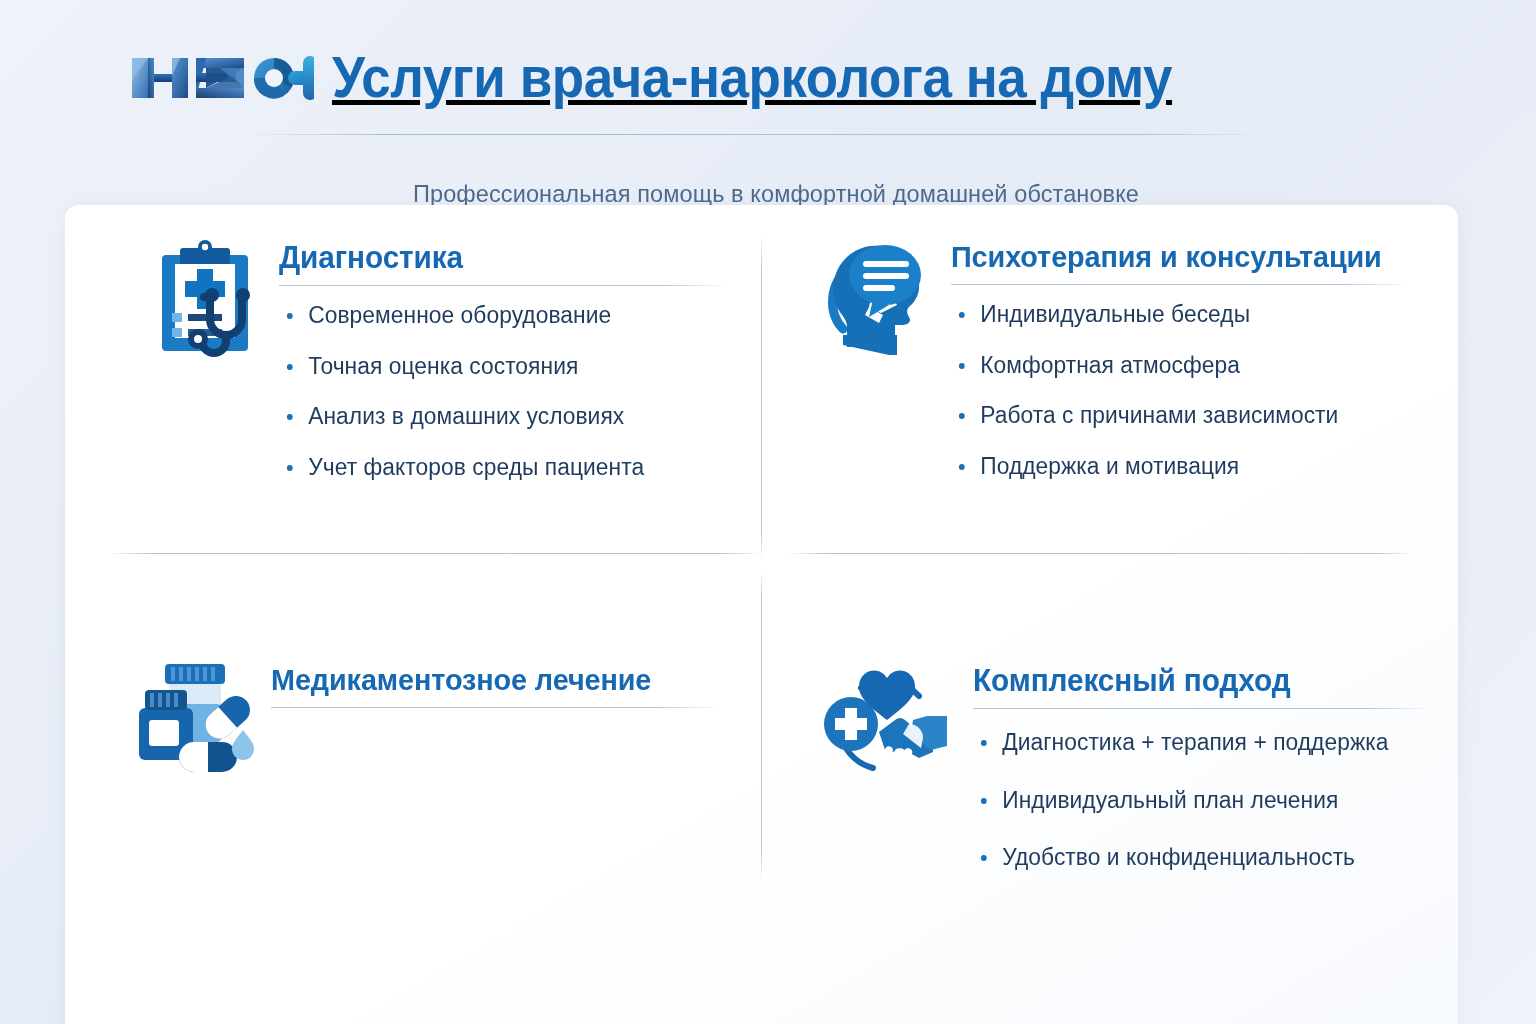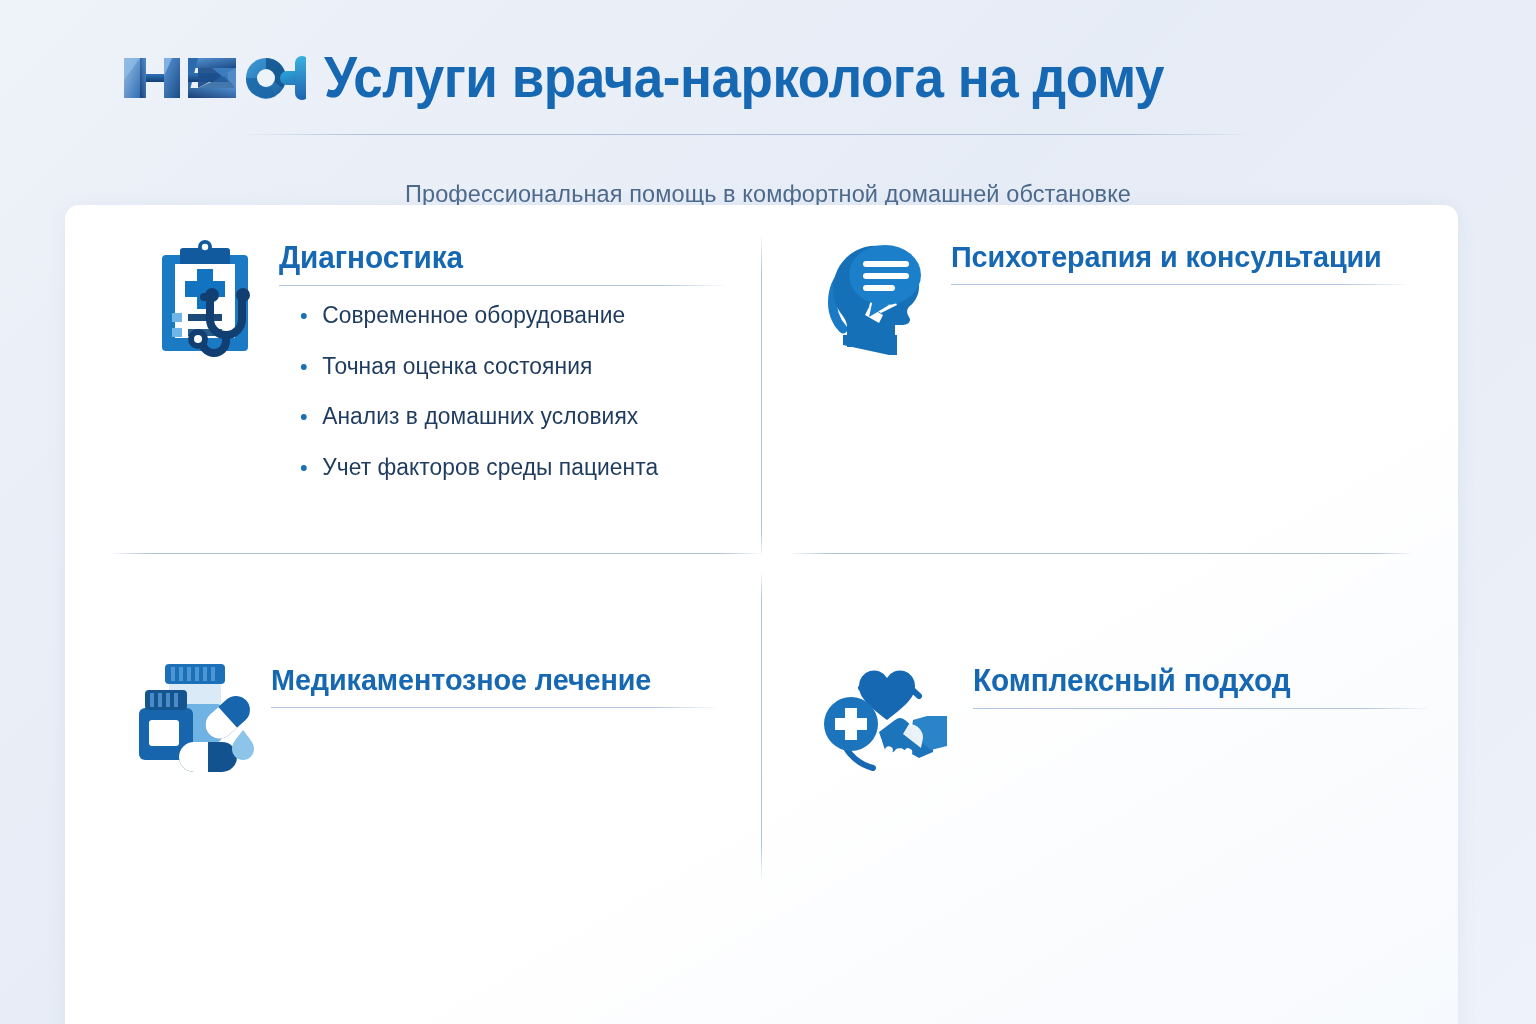--- a/index.html
+++ b/index.html
@@ -19,23 +19,24 @@
   .page {
     position: relative;
     width: 1536px;
     height: 1024px;
     box-sizing: border-box;
   }
 
   
   .header {
     position: absolute;
-    left: 0;
+    left: 8px;
     top: 38px;
     width: 1348px;
+    text-decoration: underline;
   }
   .header-row {
     display: flex;
     align-items: center;
     justify-content: center;
     gap: 18px;
     height: 78px;
   }
 
   .logo {
@@ -166,21 +167,21 @@
     height: 1px;
     background: linear-gradient(to right, rgba(168,192,219,0.9), rgba(168,192,219,0.9) 86%, rgba(168,192,219,0.05));
   }
   .card-1 .card-rule { width: 446px; }
   .card-2 .card-rule { width: 456px; }
   .card-3 .card-rule { width: 446px; }
   .card-4 .card-rule { width: 456px; }
 
   .bullets {
     list-style: none;
-    margin: 18px;
+    margin: 4px;
     padding: 0;
     margin-top: 18px;
   }
   .bullets li {
     position: relative;
     font-size: 23.5px;
     color: #1f3b5e;
     line-height: 1;
     padding-left: 26px;
     margin-bottom: 27px;
@@ -342,20 +343,26 @@
             <ellipse cx="66" cy="36" rx="36" ry="30" fill="#1b7fc9"></ellipse>
             <path d="M54 60 l-4 18 l20 -12 z" fill="#1b7fc9"></path>
             <rect x="44" y="22" width="46" height="6" rx="3" fill="#ffffff"></rect>
             <rect x="44" y="34" width="46" height="6" rx="3" fill="#ffffff"></rect>
             <rect x="44" y="46" width="32" height="6" rx="3" fill="#ffffff"></rect>
           </svg>
         </div>
         <div class="card-body">
           <div class="card-title">Психотерапия и консультации</div>
           <div class="card-rule"></div>
+          <ul class="bullets">
+            <li>Индивидуальные беседы</li>
+            <li>Комфортная атмосфера</li>
+            <li>Работа с причинами зависимости</li>
+            <li>Поддержка и мотивация</li>
+          </ul>
         </div>
       </div>
 
       <div class="card card-3">
         <div class="card-icon">
           <svg width="130" height="120" viewBox="0 0 130 120">
 
             <rect x="38" y="18" width="52" height="62" rx="5" fill="#dbeaf7"></rect>
             <rect x="38" y="42" width="52" height="38" rx="4" fill="#6eb3e3"></rect>
             <rect x="34" y="2" width="60" height="20" rx="4" fill="#1b70b8"></rect>
@@ -415,20 +422,25 @@
               <rect x="62" y="84" width="8" height="20" rx="4" transform="rotate(18 66 94)"></rect>
               <rect x="72" y="86" width="8" height="18" rx="4" transform="rotate(18 76 95)"></rect>
               <rect x="82" y="86" width="8" height="16" rx="4" transform="rotate(18 86 94)"></rect>
             </g>
             <path d="M88 62 a14 14 0 0 1 14 14 l-2 10 l-18 -14 z" fill="#ffffff" opacity="0.9"></path>
           </svg>
         </div>
         <div class="card-body">
           <div class="card-title">Комплексный подход</div>
           <div class="card-rule"></div>
+          <ul class="bullets">
+            <li>Диагностика + терапия + поддержка</li>
+            <li>Индивидуальный план лечения</li>
+            <li>Удобство и конфиденциальность</li>
+          </ul>
         </div>
       </div>
 
     </div>
     <div class="div-v"></div>
     <div class="div-h"></div>
   </div>
 
 </div>
 

